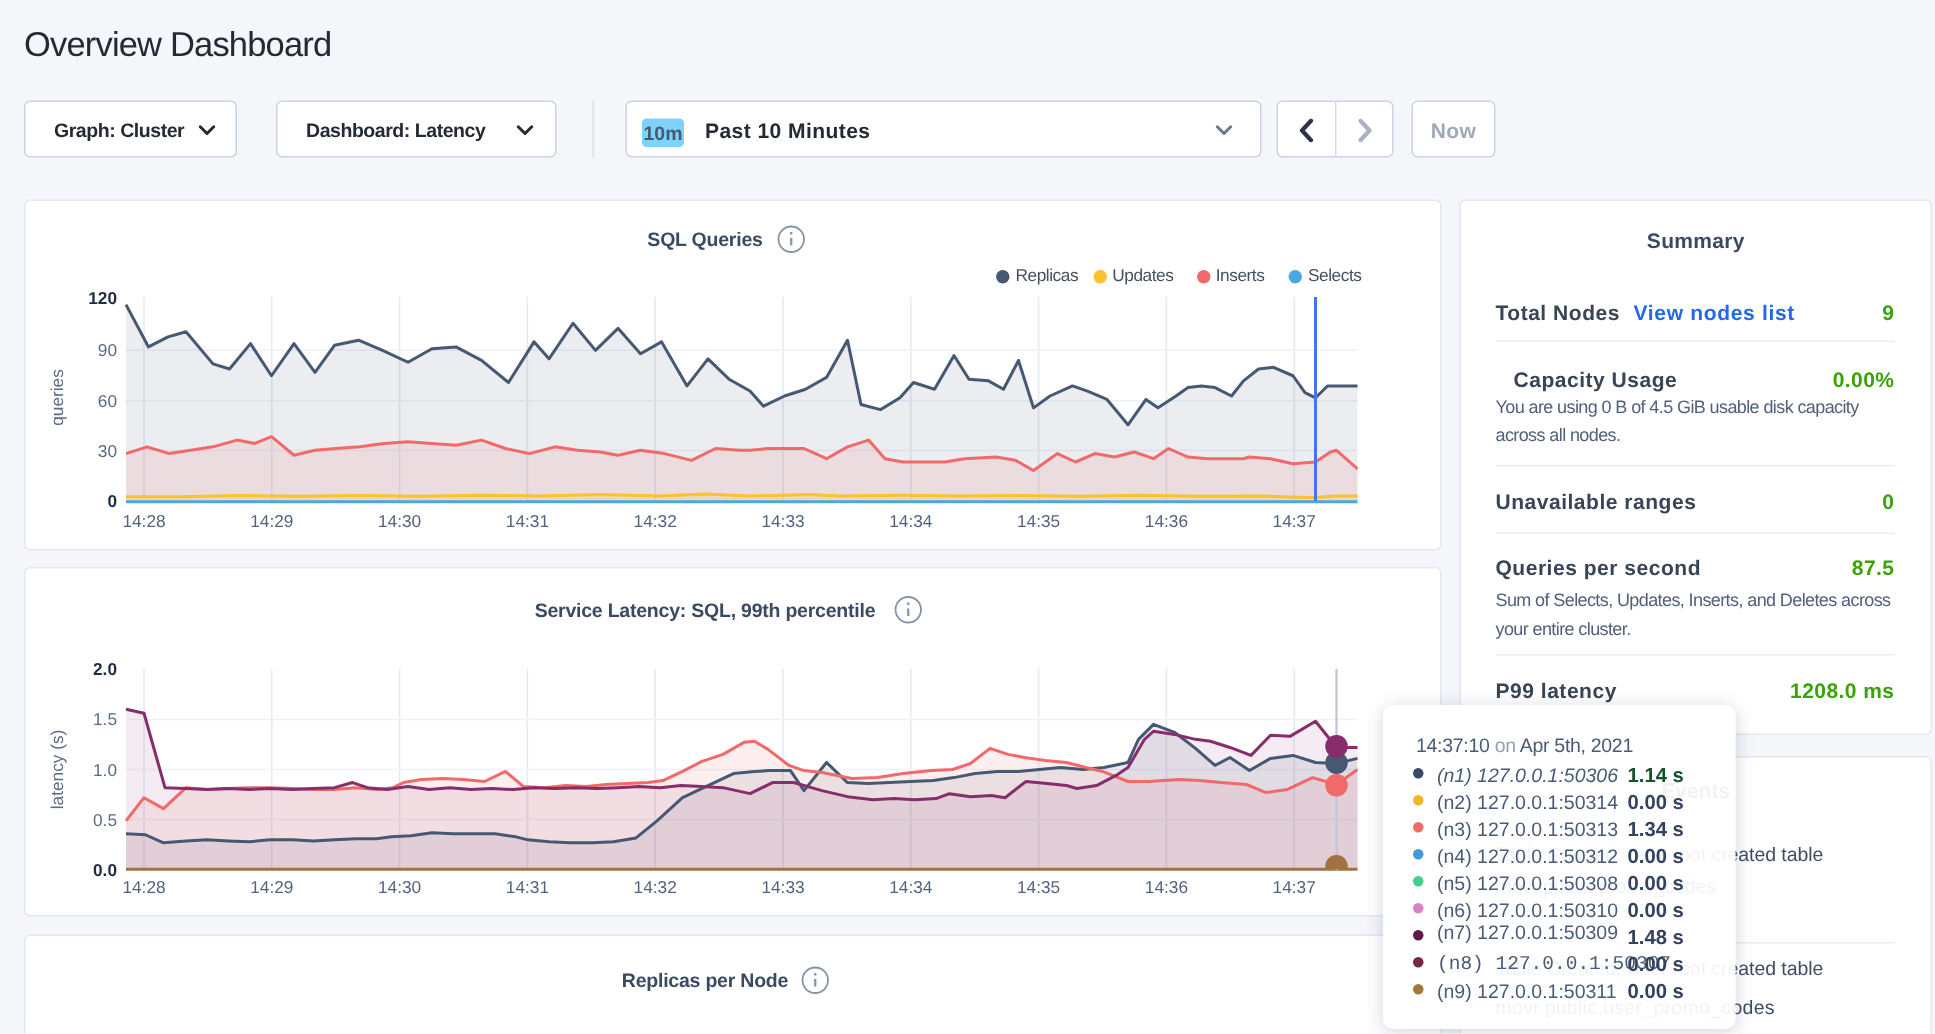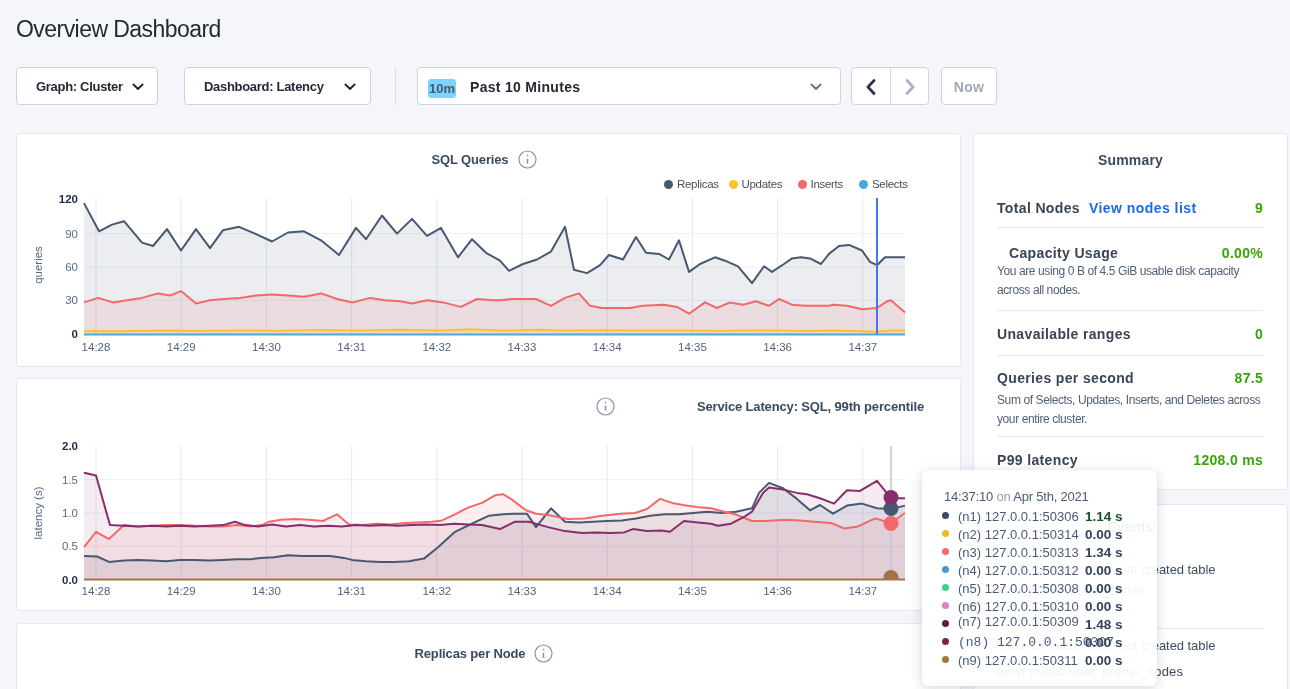--- a/index.html
+++ b/index.html
@@ -96,21 +96,21 @@
 <text x="335.6" y="218" text-anchor="middle" font-family="Liberation Sans" font-size="11.5" fill="#53637c">14:31</text>
 <text x="420.8" y="218" text-anchor="middle" font-family="Liberation Sans" font-size="11.5" fill="#53637c">14:32</text>
 <text x="506.0" y="218" text-anchor="middle" font-family="Liberation Sans" font-size="11.5" fill="#53637c">14:33</text>
 <text x="591.2" y="218" text-anchor="middle" font-family="Liberation Sans" font-size="11.5" fill="#53637c">14:34</text>
 <text x="676.4" y="218" text-anchor="middle" font-family="Liberation Sans" font-size="11.5" fill="#53637c">14:35</text>
 <text x="761.6" y="218" text-anchor="middle" font-family="Liberation Sans" font-size="11.5" fill="#53637c">14:36</text>
 <text x="846.8" y="218" text-anchor="middle" font-family="Liberation Sans" font-size="11.5" fill="#53637c">14:37</text>
 <text x="26" y="132" text-anchor="middle" font-family="Liberation Sans" font-size="11.5" fill="#5a6b84" transform="rotate(-90 26 132)">queries</text>
 </svg>
 
-<div class="ctitle" style="left:16px;top:399px;width:945px;text-align:right;"><span style="margin-right:37px;">Service Latency: SQL, 99th percentile</span></div>
+<div class="ctitle" style="left:16px;top:399px;width:945px;text-align:center;"><span style="margin-right:37px;">Service Latency: SQL, 99th percentile</span></div>
 <svg width="19.0" height="19.0" style="position:absolute;left:595.5px;top:396.5px">
     <circle cx="9.5" cy="9.5" r="8.5" fill="none" stroke="#8593ab" stroke-width="1.2"></circle>
     <line x1="9.5" y1="6.3" x2="9.5" y2="4.7" stroke="#8593ab" stroke-width="1.5"></line>
     <line x1="9.5" y1="8.7" x2="9.5" y2="13.7" stroke="#8593ab" stroke-width="1.5"></line>
   </svg>
 <svg width="945" height="233" style="position:absolute;left:16px;top:378px">
 <defs>
       <clipPath id="plot2">
         <rect x="67" y="60" width="846" height="141.5"></rect>
       </clipPath>
@@ -192,21 +192,21 @@
 <div class="erow" style="top:562px;">Table Created: User root created table</div>
 <div class="erow" style="top:583px;">movr.public.promo_codes</div>
 <div class="etime" style="top:605px;">22 minutes ago</div>
 <div class="sdiv" style="top:628px;"></div>
 <div class="erow" style="top:638px;">Table Created: User root created table</div>
 <div class="erow" style="top:664px;letter-spacing:0.2px;">movr.public.user_promo_codes</div>
 
 <div style="position:absolute;left:922px;top:470px;width:235px;height:216px;background:rgba(255,255,255,0.93);border-radius:7px;box-shadow:0 2px 12px rgba(50,60,80,0.22);z-index:10;"></div>
 <div style="position:absolute;left:944px;top:488.5px;font-size:13px;letter-spacing:-0.2px;color:#4a5b76;z-index:11;">14:37:10 <span style="color:#93a0b4">on</span> Apr 5th, 2021</div>
 <div style="position:absolute;left:942px;top:512px;width:7px;height:7px;border-radius:50%;background:#3b4a64;z-index:11;"></div>
-<div style="position:absolute;left:958px;top:509px;font-size:13px;color:#4a5b76;z-index:11;">(n1) 127.0.0.1:50306</div>
+<div style="position:absolute;left:958px;top:509px;font-size:13px;color:#4a5b76;z-index:11;font-style:italic;">(n1) 127.0.0.1:50306</div>
 <div style="position:absolute;left:1085px;top:509px;font-size:13.5px;color:#14532d;z-index:11;"><b>1.14</b>&nbsp;<b>s</b></div>
 <div style="position:absolute;left:942px;top:530px;width:7px;height:7px;border-radius:50%;background:#f0b823;z-index:11;"></div>
 <div style="position:absolute;left:958px;top:527px;font-size:13px;color:#4a5b76;z-index:11;">(n2) 127.0.0.1:50314</div>
 <div style="position:absolute;left:1085px;top:527px;font-size:13.5px;color:#33425f;z-index:11;"><b>0.00</b>&nbsp;<b>s</b></div>
 <div style="position:absolute;left:942px;top:548px;width:7px;height:7px;border-radius:50%;background:#f26b6b;z-index:11;"></div>
 <div style="position:absolute;left:958px;top:545px;font-size:13px;color:#4a5b76;z-index:11;">(n3) 127.0.0.1:50313</div>
 <div style="position:absolute;left:1085px;top:545px;font-size:13.5px;color:#33425f;z-index:11;"><b>1.34</b>&nbsp;<b>s</b></div>
 <div style="position:absolute;left:942px;top:566px;width:7px;height:7px;border-radius:50%;background:#4599d8;z-index:11;"></div>
 <div style="position:absolute;left:958px;top:563px;font-size:13px;color:#4a5b76;z-index:11;">(n4) 127.0.0.1:50312</div>
 <div style="position:absolute;left:1085px;top:563px;font-size:13.5px;color:#33425f;z-index:11;"><b>0.00</b>&nbsp;<b>s</b></div>

